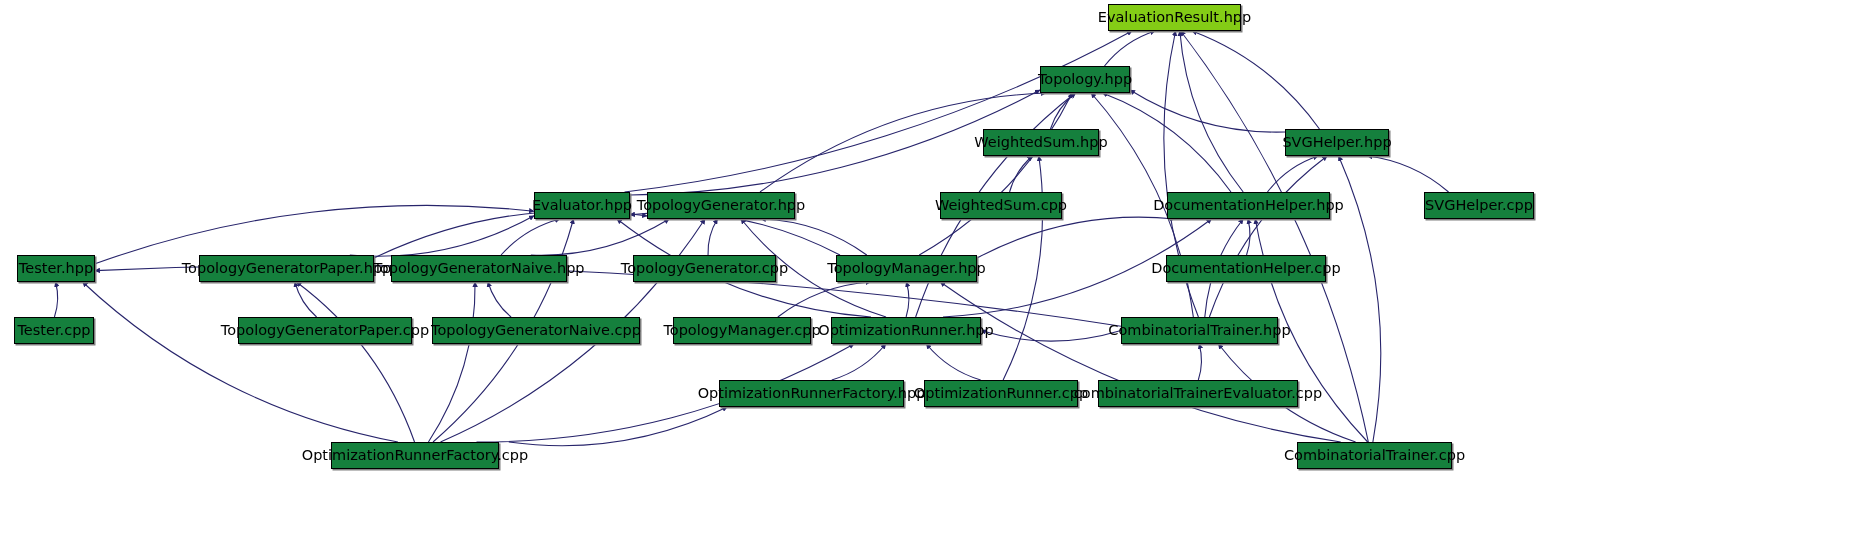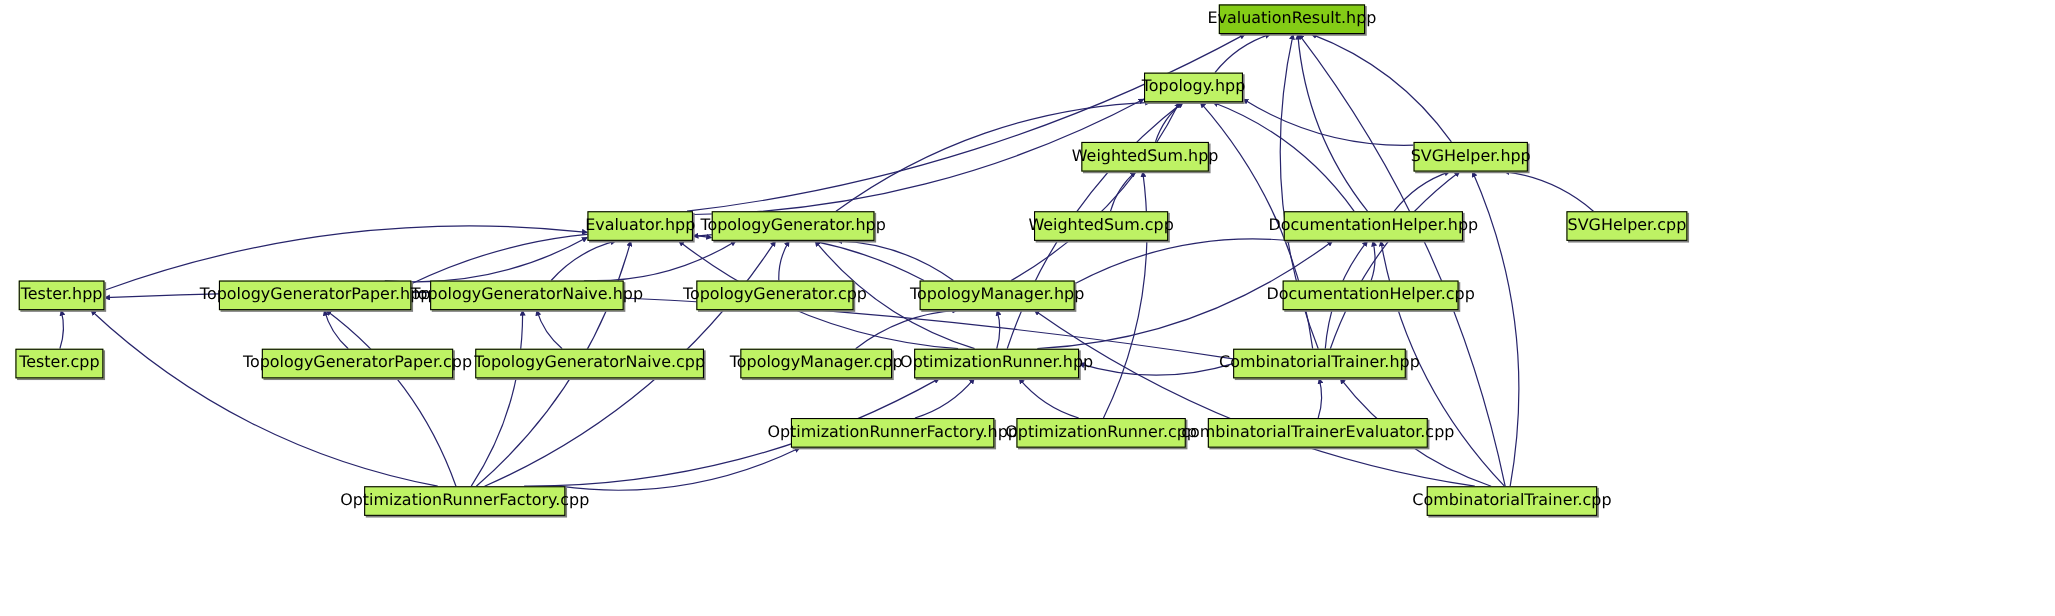--- a/index.html
+++ b/index.html
@@ -19,21 +19,21 @@
     position: absolute;
     left: 0;
     top: 0;
     width: 1868px;
     height: 560px;
   }
   .node {
     position: absolute;
     box-sizing: border-box;
     border: 1px solid #000000;
-    background: #bef264;
+    background: #15803d;
     color: #000000;
     font-size: 14.5px;
     line-height: 1;
     display: flex;
     align-items: center;
     justify-content: center;
     white-space: nowrap;
     height: 27px;
     padding: 0 8px;
     box-shadow: 1.5px 1.5px 0 0 #7f7f7f;
@@ -173,20 +173,20 @@
       </div>
       <div class="node" style="left: 719px; top: 380px; width: 185px;">
         <span>OptimizationRunnerFactory.hpp</span>
       </div>
       <div class="node" style="left: 924px; top: 380px; width: 154px; justify-content: center;">
         <span>OptimizationRunner.cpp</span>
       </div>
       <div class="node" style="left: 1098px; top: 380px; width: 200px;">
         <span>combinatorialTrainerEvaluator.cpp</span>
       </div>
-      <div class="node" style="left: 331px; top: 442px; width: 183px;">
+      <div class="node" style="left: 331px; top: 442px; width: 168px;">
         <span>OptimizationRunnerFactory.cpp</span>
       </div>
       <div class="node" style="left: 1297px; top: 442px; width: 155px;">
         <span>CombinatorialTrainer.cpp</span>
       </div>
     </div>
 </div>
 
 </body></html>

